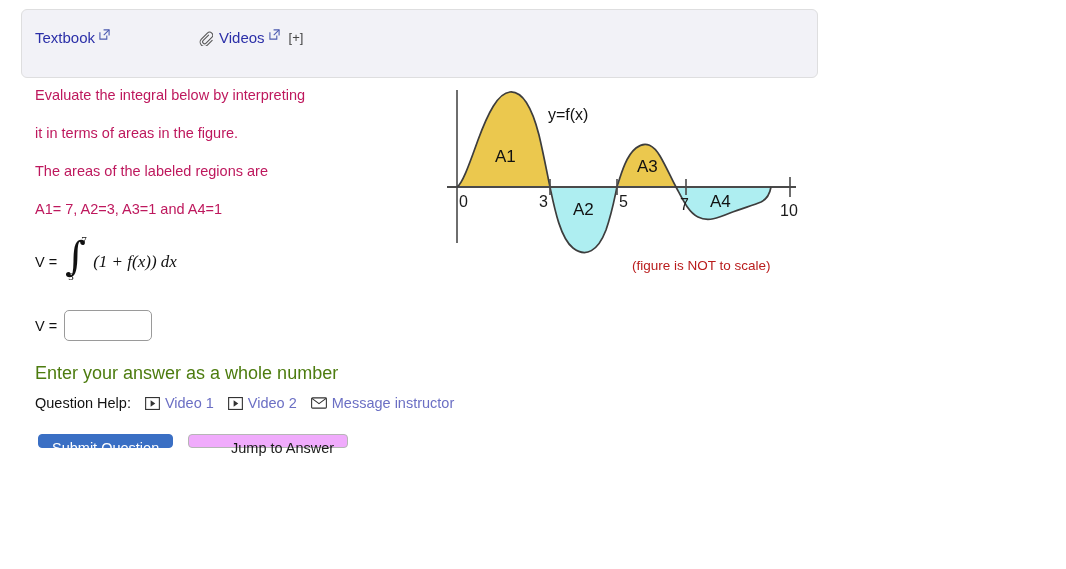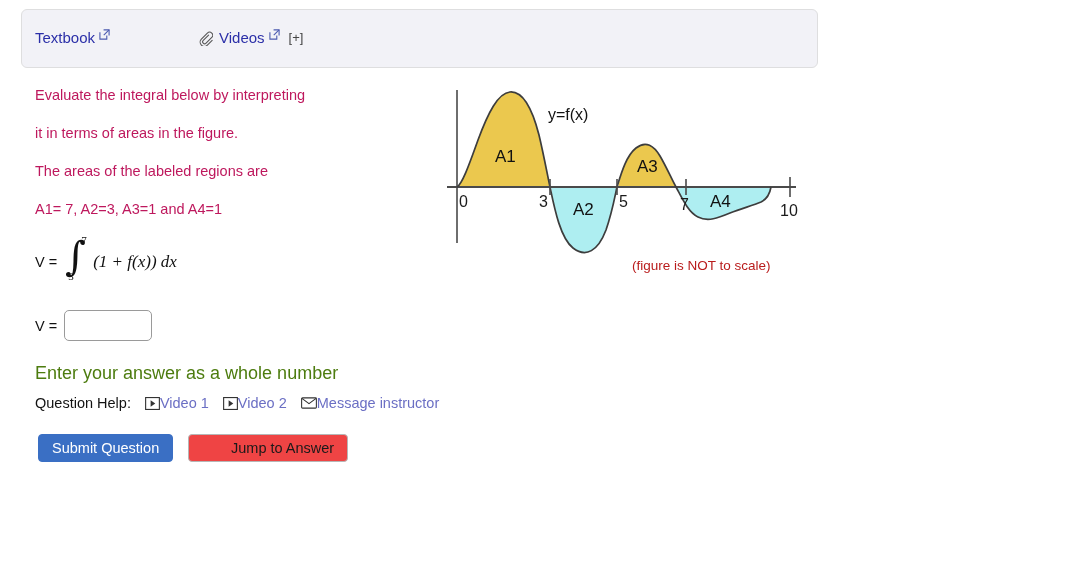--- a/index.html
+++ b/index.html
@@ -9,21 +9,21 @@
     background: #ffffff;
     font-family: "Liberation Sans", sans-serif;
     color: #111111;
     overflow: hidden;
   }
 
   
   .resource-banner {
     position: absolute;
     left: 21px; top: 9px;
-    width: 797px; height: 59px;
+    width: 797px; height: 69px;
     background: #f2f2f7;
     border: 1px solid #dededf;
     border-radius: 6px;
   }
   .res-link {
     position: absolute;
     font-size: 15px;
     color: #2b2fa8;
     white-space: nowrap;
     display: flex;
@@ -150,49 +150,50 @@
     left: 35px; top: 395px;
     display: flex;
     align-items: flex-start;
     font-size: 14.5px;
     white-space: nowrap;
   }
   .help-label { color: #121212; margin-right: 14px; }
   .help-link {
     display: flex;
     align-items: center;
+    gap: 5px;
     color: #6b6fc4;
     text-decoration: none;
     margin-right: 14px;
     cursor: pointer;
   }
   .vid-ico { width: 15px; height: 13px; display: block; }
   .mail-ico { width: 16px; height: 12px; display: block; }
 
   
   .btn {
     position: absolute;
-    height: 28px;
+    height: 14px;
     font-family: "Liberation Sans", sans-serif;
     font-size: 14.5px;
     border-radius: 4px;
     cursor: pointer;
     padding: 0 13px;
     line-height: 26px;
     text-align: center;
   }
   .btn-submit {
     left: 38px; top: 434px;
     background: #3a6fc4;
     border: 1px solid #3a6fc4;
     color: #ffffff;
   }
   .btn-jump {
     left: 188px; top: 434px;
-    background: #ef4444;
+    background: #f0abfc;
     border: 1px solid #b6b6b6;
     color: #1a1a1a;
     padding-left: 42px;
   }
 
   
   .figure {
     position: absolute;
     left: 440px; top: 80px;
     width: 380px; height: 205px;

